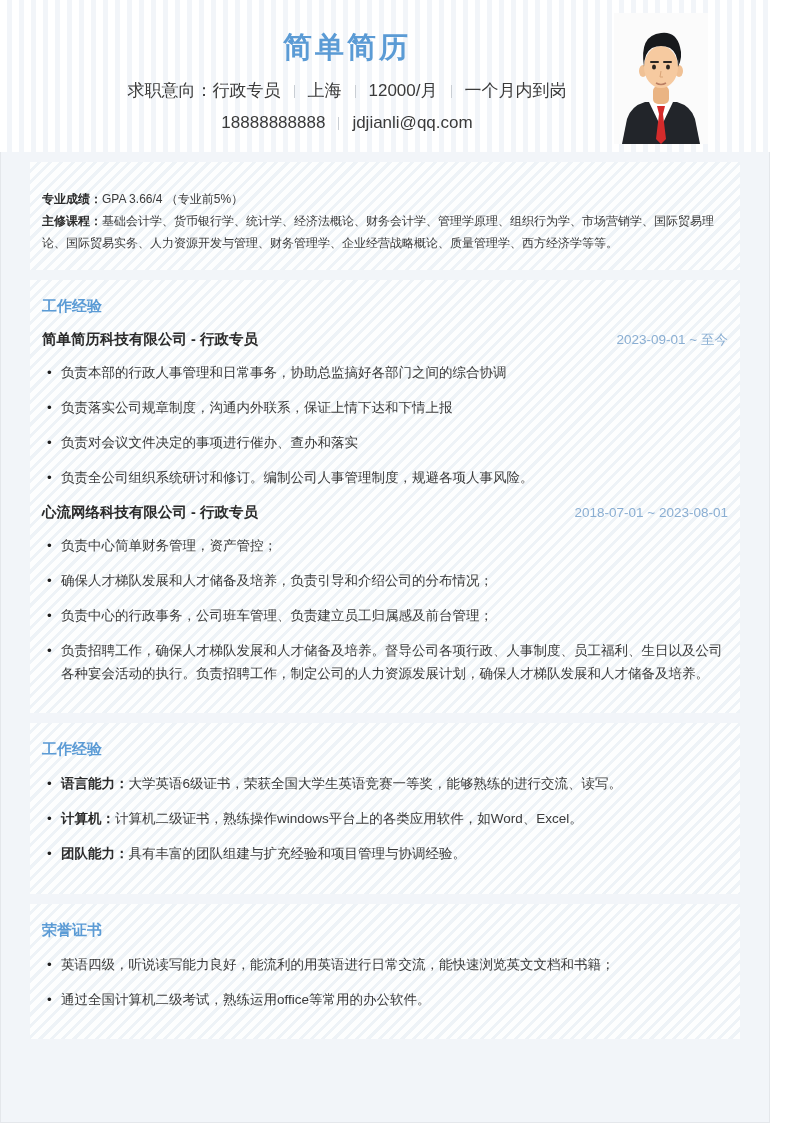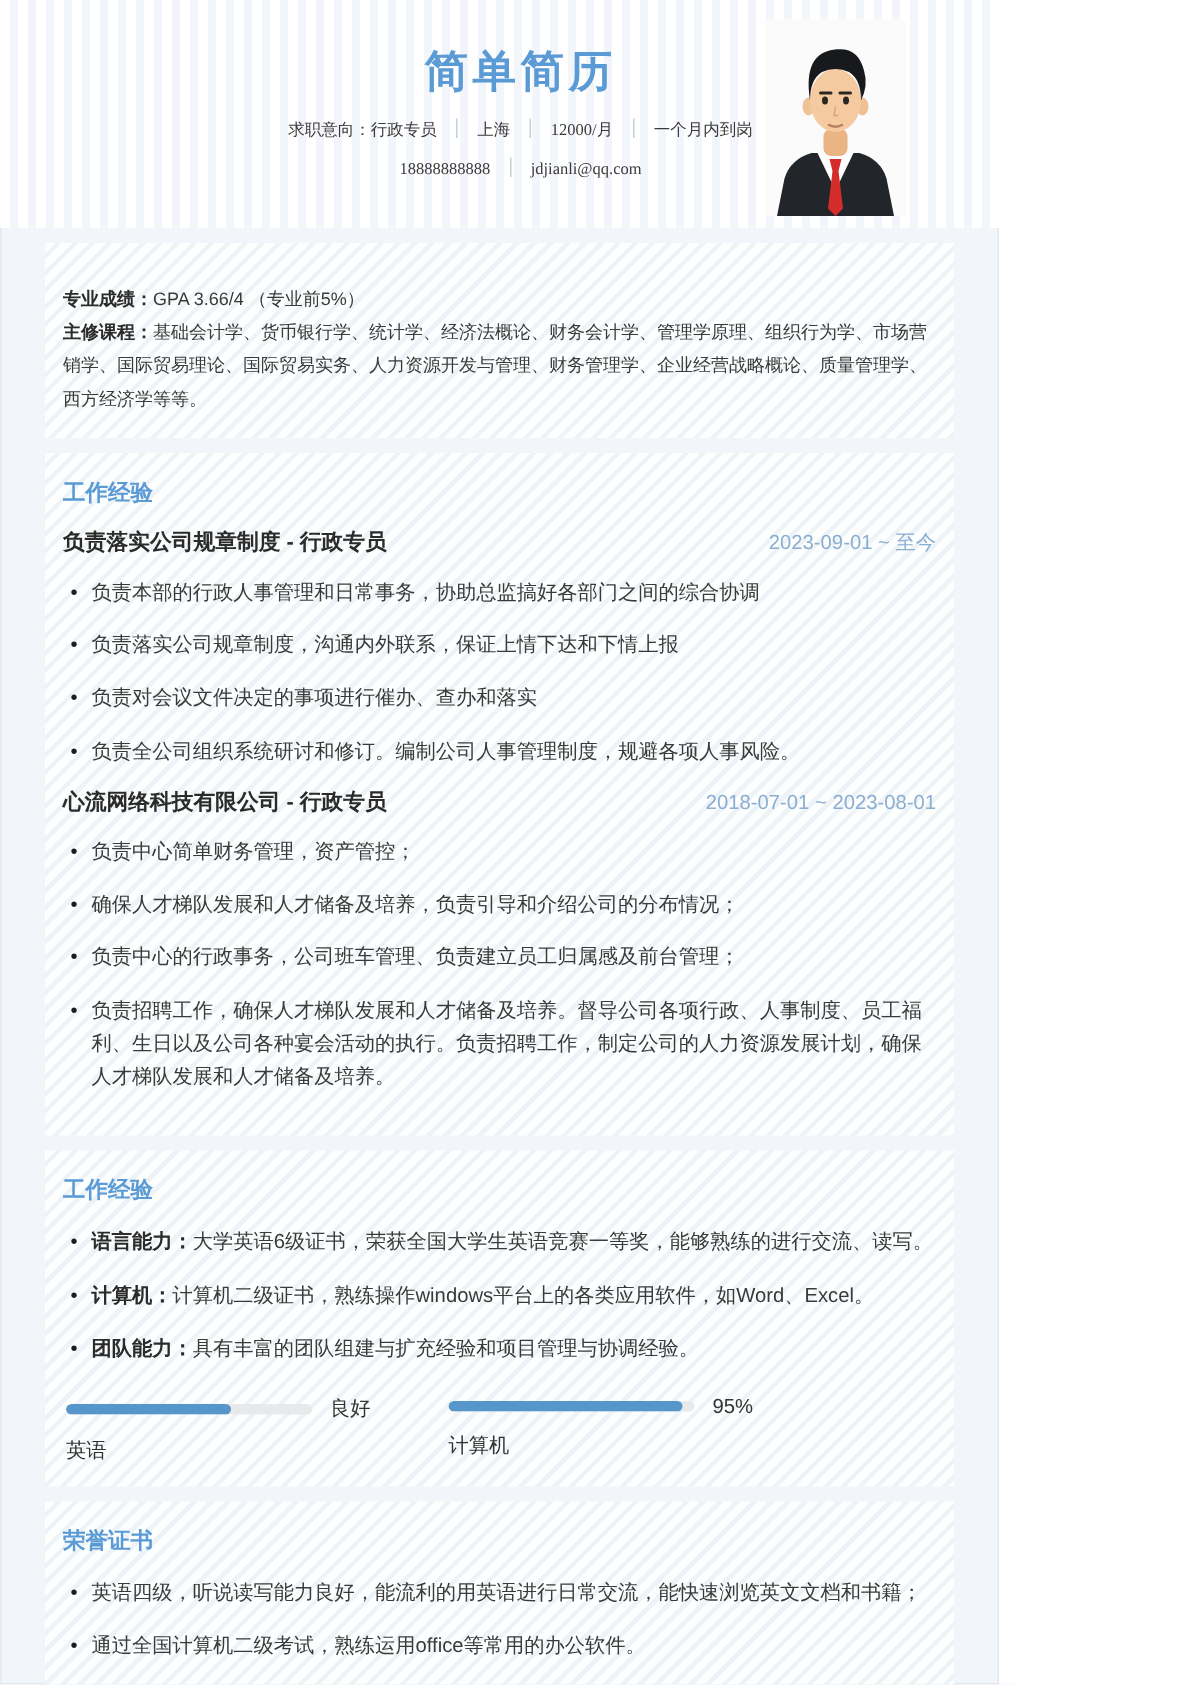--- a/index.html
+++ b/index.html
@@ -1,32 +1,32 @@
 <!DOCTYPE html>
 <html><head>
 <meta charset="utf-8">
 <style>
   html,body{margin:0;padding:0;}
   .page{
-    width:666px;height:1123px;overflow:hidden;position:relative;
+    width:770px;height:1123px;overflow:hidden;position:relative;
     font-family:"Liberation Sans",sans-serif;
     background:#f2f5f9;
     box-shadow:inset 0 0 0 1px #e4e7eb;
   }
   
   .header{
     height:152px;box-sizing:border-box;padding-top:24px;position:relative;
     background:repeating-linear-gradient(90deg,#ffffff 0 7px,#f2f5f9 7px 12px);
   }
   .header-inner{width:694px;text-align:center;}
   .resume-title{
     font-size:29px;font-weight:bold;color:#5b9bd5;letter-spacing:3px;
     margin:4px 0 10px;
   }
-  .info-line{margin-top:11px;font-size:11px;color:#3a3a3a;font-family:Liberation Serif, serif;}
+  .info-line{margin-top:11px;font-size:17px;color:#3a3a3a;}
   .sep{
     display:inline-block;width:1px;height:13px;background:#c9ced4;
     margin:0 13px;vertical-align:-2px;
   }
   .photo{
     position:absolute;top:13px;right:62px;width:94px;height:131px;
     background:#fcfcfc;overflow:hidden;
   }
   
   .card{
@@ -108,21 +108,21 @@
       <div class="kv" style="margin-top:0;">
         <b>主修课程：</b><span>基础会计学、货币银行学、统计学、经济法概论、财务会计学、管理学原理、组织行为学、市场营销学、国际贸易理论、国际贸易实务、人力资源开发与管理、财务管理学、企业经营战略概论、质量管理学、西方经济学等等。</span>
       </div>
     </div>
 
     <div class="card">
       <div class="sec-title">工作经验</div>
 
       <div class="job">
         <div class="row-head">
-          <span class="strong-line">负责落实公司规章制度 - 行政专员</span>
+          <span class="strong-line">简单简历科技有限公司 - 行政专员</span>
           <span class="date">2023-09-01 ~ 至今</span>
         </div>
         <ul class="bullets">
           <li>负责本部的行政人事管理和日常事务，协助总监搞好各部门之间的综合协调</li>
           <li>负责落实公司规章制度，沟通内外联系，保证上情下达和下情上报</li>
           <li>负责对会议文件决定的事项进行催办、查办和落实</li>
           <li>负责全公司组织系统研讨和修订。编制公司人事管理制度，规避各项人事风险。</li>
         </ul>
       </div>
 
@@ -141,40 +141,20 @@
     </div>
 
     <div class="card">
       <div class="sec-title">工作经验</div>
       <ul class="bullets">
         <li><b>语言能力：</b><span>大学英语6级证书，荣获全国大学生英语竞赛一等奖，能够熟练的进行交流、读写。</span></li>
         <li><b>计算机：</b><span>计算机二级证书，熟练操作windows平台上的各类应用软件，如Word、Excel。</span></li>
         <li><b>团队能力：</b><span>具有丰富的团队组建与扩充经验和项目管理与协调经验。</span></li>
       </ul>
 
-      <div class="bars-row">
-        <div>
-          <div class="bar-line">
-            <div class="bar-track">
-              <div class="bar-fill" style="width: 67%;"></div>
-            </div>
-            <span class="bar-label">良好</span>
-          </div>
-          <div class="skill-name">英语</div>
-        </div>
-        <div>
-          <div class="bar-line">
-            <div class="bar-track">
-              <div class="bar-fill" style="width: 95%;"></div>
-            </div>
-            <span class="bar-label">95%</span>
-          </div>
-          <div class="skill-name">计算机</div>
-        </div>
-      </div>
     </div>
 
     <div class="card">
       <div class="sec-title">荣誉证书</div>
       <ul class="bullets">
         <li>英语四级，听说读写能力良好，能流利的用英语进行日常交流，能快速浏览英文文档和书籍；</li>
         <li>通过全国计算机二级考试，熟练运用office等常用的办公软件。</li>
       </ul>
 
     </div>

